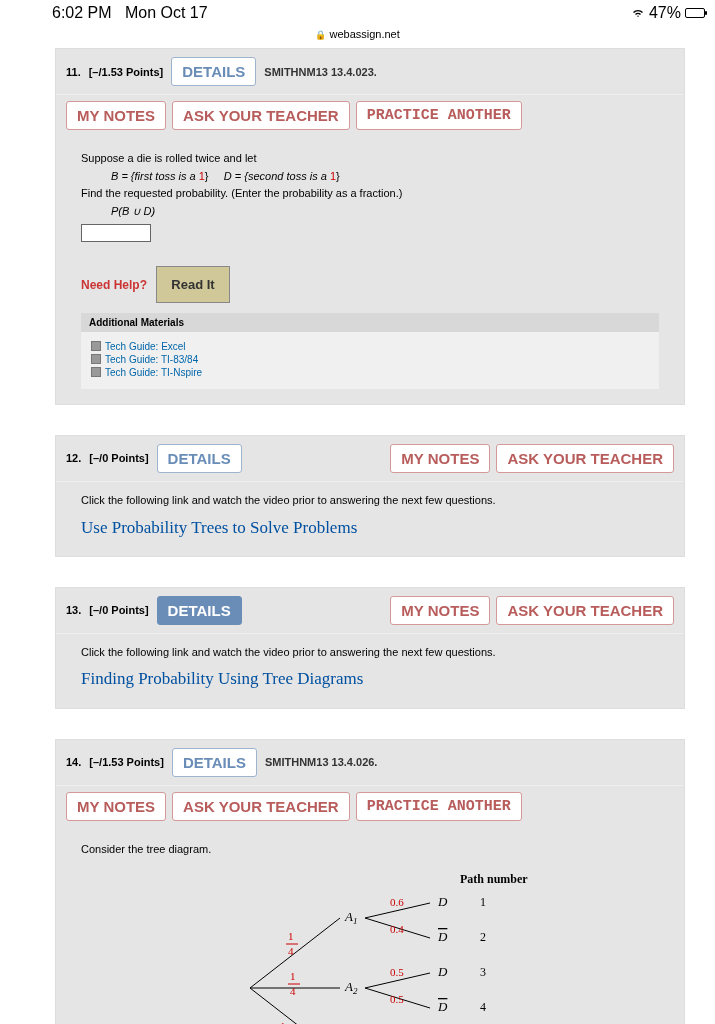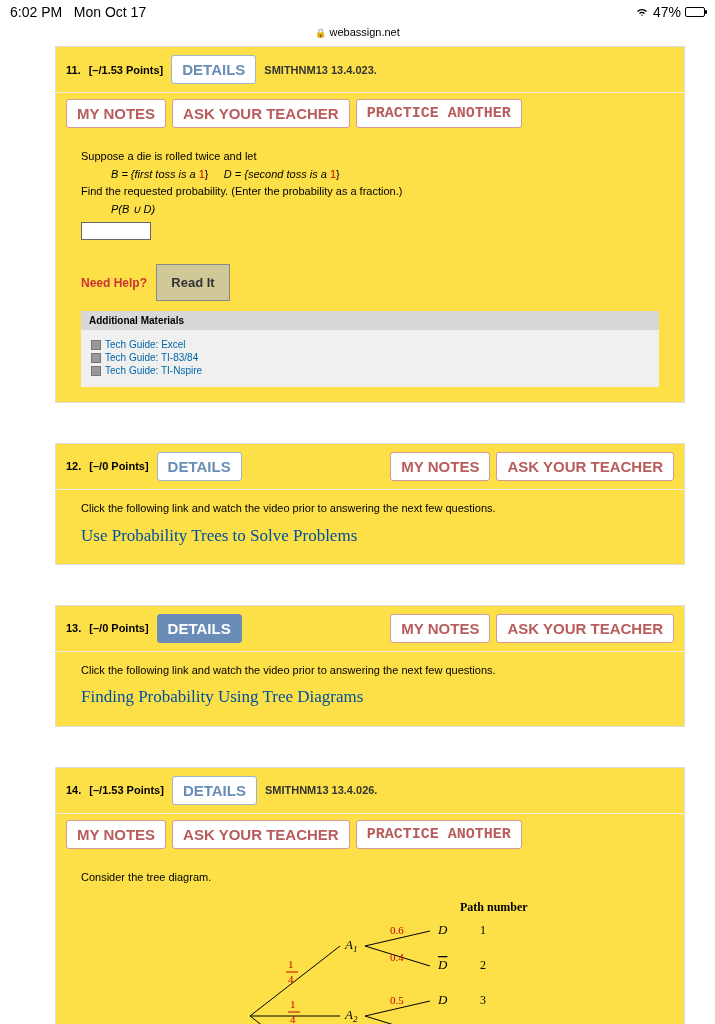--- a/index.html
+++ b/index.html
@@ -1,43 +1,43 @@
 <!DOCTYPE html>
 <html><head>
 <meta charset="utf-8">
 <style>
   * { box-sizing: border-box; margin: 0; padding: 0; }
   body { font-family: Arial, Helvetica, sans-serif; font-size: 11px; background: #fff; width: 715px; }
-  .status-bar { display: flex; justify-content: space-between; align-items: flex-start; padding: 4px 10px; font-size: 14px; font-weight: 500; }
+  .status-bar { display: flex; justify-content: space-between; align-items: flex-start; padding: 4px 10px; font-size: 16px; font-weight: 500; margin-left: 42px; }
   .status-right { display: flex; align-items: center; gap: 4px; }
   .url-bar { text-align: center; font-size: 11px; padding: 2px 0 8px; }
   .lock { font-size: 9px; }
   .content { padding: 0 30px 20px 55px; }
-  .question { border: 1px solid #ddd; margin-bottom: 40px; background: #fde047; }
+  .question { border: 1px solid #ddd; margin-bottom: 30px; background: #e5e5e5; }
   .q-header { display: flex; align-items: center; padding: 8px 10px; gap: 8px; flex-wrap: wrap; border-bottom: 1px solid #eee;}
   .q-num { font-weight: bold; font-size: 11px; }
   .btn { display: inline-block; border: 1px solid; padding: 5px 10px; font-size: 15px; font-weight: bold; cursor: pointer; background: #fff; border-radius: 3px; }
   .btn-details { color: #6a8db8; border-color: #9db4cf; }
   .btn-details.active { background: #6a8db8; color: #fff; border-color: #6a8db8;}
   .btn-mynotes { color: #b85c5c; border-color: #d69898; }
   .btn-ask { color: #b85c5c; border-color: #d69898; }
   .btn-practice { color: #b85c5c; border-color: #d69898; font-family: Liberation Mono, monospace; }
   .ref { font-weight: bold; font-size: 11px; color: #333; }
   .btn-row-2 { padding: 6px 10px 10px; display: flex; gap: 6px; }
   .right-btns { margin-left: auto; display: flex; gap: 6px; }
   .q-body { padding: 10px 25px 15px; font-size: 11px; line-height: 1.6; }
   .italic { font-style: italic; }
   .red1 { color: #c00; }
   .inp { border: 1px solid #666; width: 70px; height: 18px; padding: 2px; font-size: 11px; }
   .need-help { color: #c33; font-weight: bold; font-size: 12px; padding: 8px 25px 10px; }
   .read-it { display: inline-block; background: #d0c898; border: 1px solid #888; padding: 10px 14px; color: #333; font-weight: bold; font-size: 13px; margin-left: 6px; cursor: pointer; }
   .add-mat { margin: 0 25px 15px; }
   .add-mat-head { background: #d8d8d8; padding: 4px 8px; font-weight: bold; font-size: 10px; }
   .add-mat-body { background: #f0f0f0; padding: 8px 10px 10px; }
-  .mat-link { display: flex; align-items: flex-end; gap: 4px; color: #0066aa; font-size: 10px; padding: 1px 0; cursor: pointer; }
+  .mat-link { display: flex; align-items: center; gap: 4px; color: #0066aa; font-size: 10px; padding: 1px 0; cursor: pointer; }
   .mat-icon { width: 10px; height: 10px; background: #999; border: 1px solid #777; flex-shrink: 0; }
   .vlink { color: #0050a0; font-size: 17px; cursor: pointer; padding-top: 4px; display: block; font-family: Liberation Serif, serif;}
   .tree-container { text-align: center; padding: 10px 0; }
   svg text { font-family: "Times New Roman", serif; }
   .battery { display:inline-block; width: 20px; height: 10px; border: 1px solid #000; border-radius: 2px; position: relative;}
   .battery::after { content:''; position:absolute; right:-3px; top:2px; width:2px; height:4px; background:#000; border-radius:1px;}
   .battery-fill { background:#000; height:100%; width:47%;}
 </style>
 </head>
 <body>

